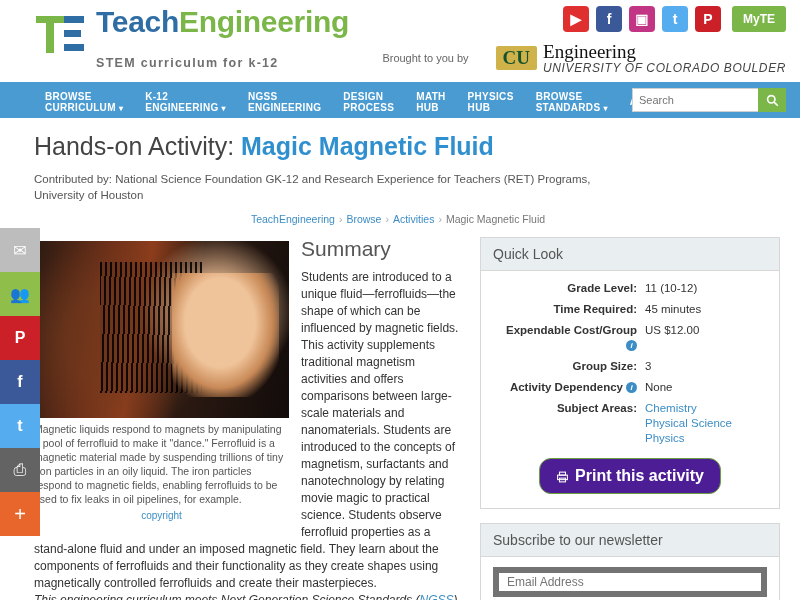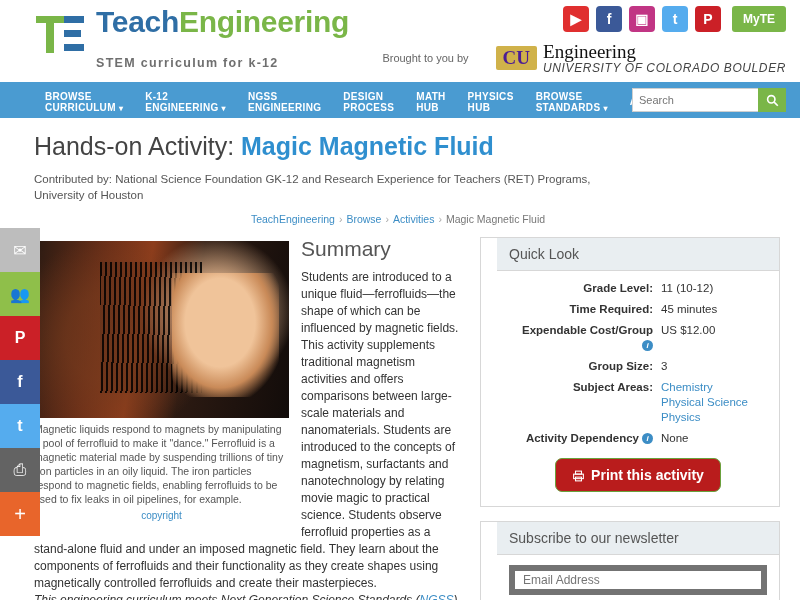--- a/index.html
+++ b/index.html
@@ -61,21 +61,21 @@
     background: #7ab648; color: #fff; font-size: 12px; font-weight: bold;
     padding: 6px 11px; border-radius: 3px; margin-left: 4px;
   }
   .brought {
     position: absolute; right: 14px; top: 42px;
     display: flex; align-items: center; gap: 27px;
   }
   .brought-label { font-size: 11px; color: #666; }
   .cu-logo { display: flex; align-items: center; gap: 6px; }
   .cu-mark {
-    background: #d0b24a; color: #4c1d95; font-weight: bold;
+    background: #d0b24a; color: #14532d; font-weight: bold;
     font-size: 19px; padding: 1px 7px; border-radius: 2px;
     font-family: "Liberation Serif", serif;
   }
   .cu-eng { line-height: 1.05; }
   .cu-eng .l1 { font-size: 19px; color: #111; font-family: "Liberation Serif", serif; }
   .cu-eng .l2 { font-size: 12px; color: #444; letter-spacing: 0.6px; font-style: italic; }
 
   
   .nav {
     background: #4a9bd1;
@@ -148,40 +148,40 @@
     font-size: 10.5px; color: #555; line-height: 14px; margin-top: 4px;
   }
   .figure-copy { color: #3c8dc5; font-size: 10px; text-align: center; margin-top: 4px; }
 
   .summary-h { font-size: 21px; color: #555; font-weight: normal; margin: 0 0 8px 0; }
   .summary-p { font-size: 12px; line-height: 17px; color: #333; }
   .summary-p .ital { font-style: italic; }
   .summary-p a { color: #3c8dc5; text-decoration: none; }
 
   
-  .panel { border: 1px solid #d7d7d7; background: #fff; padding-left: 16px; }
+  .panel { border: 1px solid #d7d7d7; background: #fff; }
   .panel-head {
     background: #e9eef1; border-bottom: 1px solid #d7d7d7;
     padding: 8px 12px; font-size: 14px; color: #555;
   }
   .panel-body { padding: 10px 12px 12px 12px; }
   .ql-row { display: flex; font-size: 11.5px; margin-bottom: 6px; line-height: 15px; }
   .ql-label { width: 152px; text-align: right; font-weight: bold; color: #333; padding-right: 8px; flex: none; }
   .ql-val { color: #333; }
   .ql-val a { color: #3c8dc5; text-decoration: none; display: block; }
   .info-i {
     display: inline-block; width: 11px; height: 11px; border-radius: 50%;
     background: #3c8dc5; color: #fff; font-size: 8px; line-height: 11px;
     text-align: center; font-style: italic; font-weight: bold; margin-left: 3px;
     vertical-align: 1px;
   }
   .print-btn {
     margin: 12px auto 2px auto; display: block;
-    background: #b91c1c; color: #fff; border: 1px solid #6aa13c;
-    font-size: 14px; font-weight: bold; padding: 8px 16px; border-radius: 7px;
+    background: #4c1d95; color: #fff; border: 1px solid #6aa13c;
+    font-size: 16px; font-weight: bold; padding: 8px 16px; border-radius: 12px;
     cursor: pointer; font-family: "Liberation Sans", sans-serif;
   }
 
   
   .news { margin-top: 14px; }
   .news-input {
     width: 100%; height: 30px; border: 6px solid #737373; padding: 0 8px;
     font-size: 12px; color: #888; outline: none; font-family: "Liberation Sans", sans-serif;
   }
 
@@ -330,31 +330,31 @@
             <div class="ql-label"><span>Expendable Cost/Group</span><span class="info-i">i</span></div>
             <div class="ql-val">US $12.00</div>
           </div>
 
           <div class="ql-row">
             <div class="ql-label">Group Size:</div>
             <div class="ql-val">3</div>
           </div>
 
           <div class="ql-row">
+            <div class="ql-label"><span>Activity Dependency</span><span class="info-i">i</span></div>
+            <div class="ql-val">None</div>
+          </div>
+
+          <div class="ql-row">
             <div class="ql-label">Subject Areas:</div>
             <div class="ql-val">
               <a href="#">Chemistry</a>
               <a href="#">Physical Science</a>
               <a href="#">Physics</a>
             </div>
-          </div>
-
-          <div class="ql-row">
-            <div class="ql-label"><span>Activity Dependency</span><span class="info-i">i</span></div>
-            <div class="ql-val">None</div>
           </div>
 
           <button class="print-btn">
             <svg width="13" height="12" viewBox="0 0 16 16" style="vertical-align:-2px;margin-right:6px">
               <rect x="4" y="1.5" width="8" height="4" fill="none" stroke="#fff" stroke-width="1.4"></rect>
               <rect x="1.5" y="5.5" width="13" height="6" fill="none" stroke="#fff" stroke-width="1.4"></rect>
               <rect x="4" y="9.5" width="8" height="5" fill="none" stroke="#fff" stroke-width="1.4"></rect>
             </svg><span>Print this activity</span>
           </button>
         </div>

